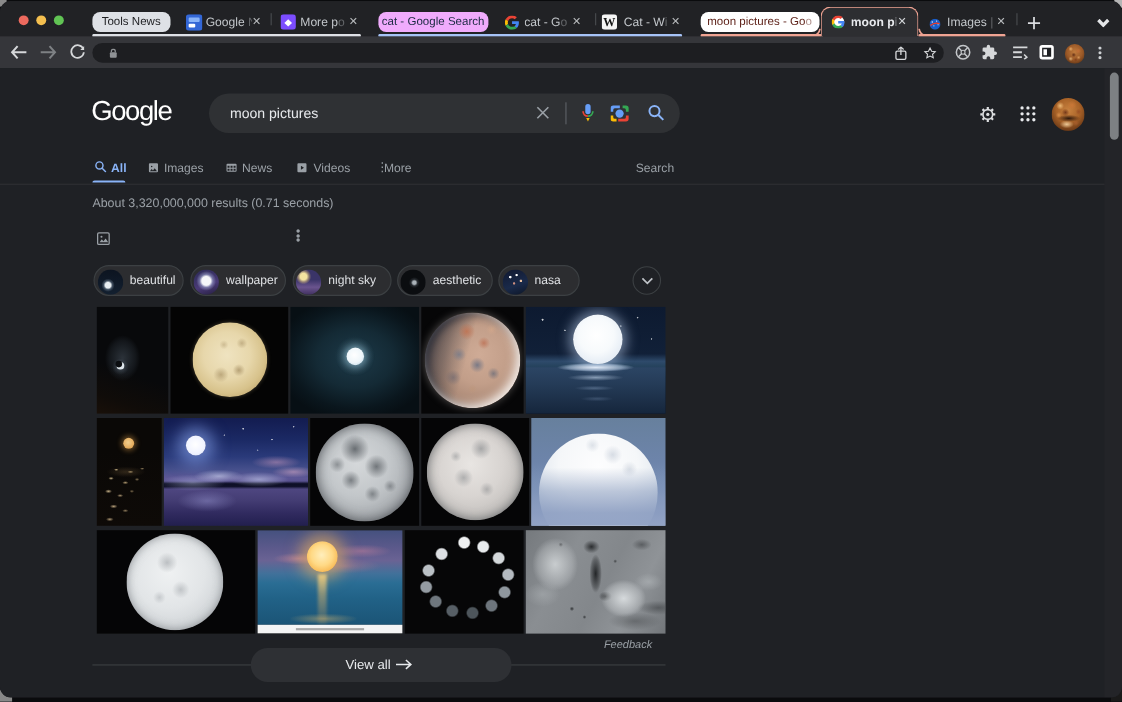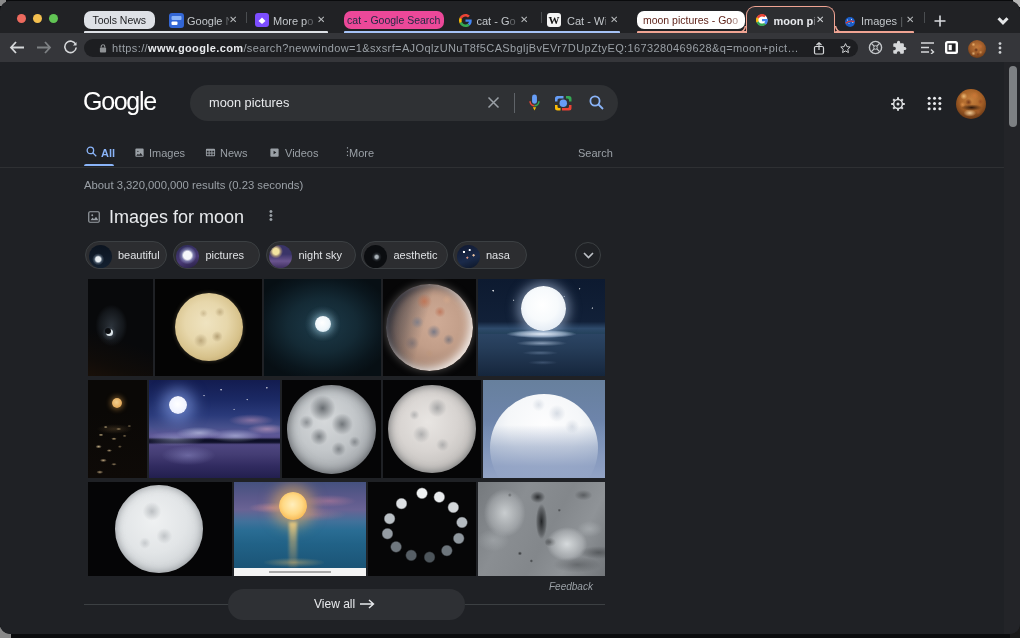--- a/index.html
+++ b/index.html
@@ -58,21 +58,21 @@
     <div class="tabtext" style="left:187px;width:42px;">Google <span style="opacity:.4">N</span></div>
     <div class="tabx" style="left:229px;">✕</div>
     <div class="tdiv" style="left:246px;"></div>
     <svg class="abs" style="left:255px;top:12px" width="14" height="14" viewBox="0 0 14 14">
         <rect width="14" height="14" rx="3" fill="#7c4dff"></rect>
         <path d="M3.5 8 L7 4.5 L10.5 8 L7 11 Z" fill="#fff"></path>
       </svg>
     <div class="tabtext" style="left:273px;width:44px;">More p<span style="opacity:.4">o</span></div>
     <div class="tabx" style="left:317px;">✕</div>
 
-    <div class="gpill" style="left:343.5px;width:100.5px;background:#ec4899;color:#1b2a42;">cat - Google Search</div>
+    <div class="gpill" style="left:343.5px;width:100.5px;background:#f0abfc;color:#1b2a42;">cat - Google Search</div>
     <div class="gline" style="left:343.5px;width:276px;background:#a6c3f7;"></div>
     <svg class="abs" style="left:459px;top:13px" width="13" height="13" viewBox="0 0 48 48">
         <path fill="#EA4335" d="M24 9.5c3.54 0 6.71 1.22 9.21 3.6l6.85-6.85C35.9 2.38 30.47 0 24 0 14.62 0 6.51 5.38 2.56 13.22l7.98 6.19C12.43 13.72 17.74 9.5 24 9.5z"></path>
         <path fill="#4285F4" d="M46.98 24.55c0-1.57-.15-3.09-.38-4.55H24v9.02h12.94c-.58 2.96-2.26 5.48-4.78 7.18l7.73 6c4.51-4.18 7.09-10.36 7.09-17.65z"></path>
         <path fill="#FBBC05" d="M10.53 28.59c-.48-1.45-.76-2.99-.76-4.59s.27-3.14.76-4.59l-7.98-6.19C.92 16.46 0 20.12 0 24c0 3.88.92 7.54 2.56 10.78l7.97-6.19z"></path>
         <path fill="#34A853" d="M24 48c6.48 0 11.93-2.13 15.89-5.81l-7.73-6c-2.15 1.45-4.92 2.3-8.16 2.3-6.26 0-11.57-4.22-13.47-9.91l-7.98 6.19C6.51 42.62 14.62 48 24 48z"></path>
       </svg>
     <div class="tabtext" style="left:476.5px;width:43px;">cat - G<span style="opacity:.4">o</span></div>
     <div class="tabx" style="left:520px;">✕</div>
     <div class="tdiv" style="left:540.5px;"></div>
@@ -132,21 +132,20 @@
       </svg>
     <svg class="abs" style="left:63px;top:7px" width="15" height="15" viewBox="0 0 16 16">
         <path d="M13.6 4.8 A6.1 6.1 0 1 0 14.1 8" stroke="#d6d8da" stroke-width="1.7" fill="none"></path>
         <path d="M14.4 2 V5.8 H10.6 Z" fill="#d6d8da"></path>
       </svg>
     <div id="urlbar">
       <svg class="abs" style="left:15px;top:5px" width="8" height="9" viewBox="0 0 9 10">
           <rect x="1" y="4" width="7" height="5.5" rx="1" fill="#8f9295"></rect>
           <path d="M2.5 4 V2.8 A2 2 0 0 1 6.5 2.8 V4" stroke="#8f9295" stroke-width="1.3" fill="none"></path>
         </svg>
-      <div class="abs" style="left:28px;top:3.5px;font-size:11px;letter-spacing:.38px;color:#9aa0a6;white-space:nowrap;">https://<span style="color:#e8eaed;font-weight:bold;">www.google.com</span>/search?newwindow=1&amp;sxsrf=AJOqlzUNuT8f5CASbgljBvEVr7DUpZtyEQ:1673280469628&amp;q=moon+pict…</div>
       <svg class="abs" style="left:729px;top:3px" width="12" height="13" viewBox="0 0 12 13">
           <rect x="1.5" y="4.5" width="9" height="7.5" rx="1.2" stroke="#d6d8da" stroke-width="1.2" fill="none"></rect>
           <path d="M6 8 V1 M3.5 3 L6 .8 L8.5 3" stroke="#d6d8da" stroke-width="1.2" fill="none"></path>
         </svg>
       <svg class="abs" style="left:755px;top:3px" width="13" height="13" viewBox="0 0 24 24">
           <path d="M12 3 l2.6 5.6 6.1.7-4.5 4.2 1.2 6-5.4-3-5.4 3 1.2-6L3.3 9.3l6.1-.7z" stroke="#d6d8da" stroke-width="1.8" fill="none"></path>
         </svg>
     </div>
     <svg class="abs" style="left:868px;top:7px" width="15" height="15" viewBox="0 0 15 15">
         <circle cx="7.5" cy="7.5" r="6.1" fill="none" stroke="#c3c6c9" stroke-width="1.4"></circle>
@@ -257,37 +256,36 @@
     <div class="abs" style="left:220px;top:84.5px;font-size:11px;color:#9aa0a6;">News</div>
     <svg class="abs" style="left:269px;top:84.5px" width="11" height="11" viewBox="0 0 24 24">
         <path fill="#9aa0a6" d="M19 3H5a2 2 0 0 0-2 2v14a2 2 0 0 0 2 2h14a2 2 0 0 0 2-2V5a2 2 0 0 0-2-2zm-9 13V8l6 4-6 4z"></path>
       </svg>
     <div class="abs" style="left:285px;top:84.5px;font-size:11px;color:#9aa0a6;">Videos</div>
     <div class="abs" style="left:342px;top:83px;font-size:11px;color:#9aa0a6;">⋮</div>
     <div class="abs" style="left:349px;top:84.5px;font-size:11px;color:#9aa0a6;">More</div>
     <div class="abs" style="left:578px;top:84.5px;font-size:11px;color:#9aa0a6;">Search</div>
     <div class="abs" style="left:0;top:105px;width:1020px;height:1px;background:#2e3033;"></div>
 
-    <div class="abs" style="left:84px;top:117px;font-size:11.3px;color:#9aa0a6;">About 3,320,000,000 results (0.23 seconds)</div>
+    <div class="abs" style="left:84px;top:117px;font-size:11.3px;color:#9aa0a6;">About 3,320,000,000 results (0.71 seconds)</div>
 
     <svg class="abs" style="left:87px;top:147.5px" width="14" height="14" viewBox="0 0 24 24">
         <path fill="none" stroke="#9aa0a6" stroke-width="2" d="M19 3H5a2 2 0 0 0-2 2v14a2 2 0 0 0 2 2h14a2 2 0 0 0 2-2V5a2 2 0 0 0-2-2z"></path>
         <circle cx="9" cy="9" r="1.6" fill="#9aa0a6"></circle>
         <path fill="#9aa0a6" d="M6 17.5l3.5-4.5 2.5 3 3.5-4.5 4 6H6z"></path>
       </svg>
-    <div class="abs" style="left:109px;top:144.5px;font-size:18px;color:#e8eaed;">Images for moon</div>
     <div class="abs" style="left:269px;top:147px;font-size:11px;color:#9aa0a6;letter-spacing:0;line-height:4px;">•<br>•<br>•</div>
 
     <div class="chip" style="left:85px;width:82px;">
         <div class="thumb" style="background:radial-gradient(circle 5px at 40% 62%, #e8eef2 0 2.5px, rgba(140,160,180,.4) 4px, transparent 6px), linear-gradient(180deg,#0c1420,#132030);"></div>
         <div class="ct">beautiful</div>
       </div>
     <div class="chip" style="left:172.5px;width:87px;">
         <div class="thumb" style="background:radial-gradient(circle 6px at 50% 45%, #f5f7fa 0 4px, rgba(170,180,220,.5) 6px, transparent 9px), linear-gradient(160deg,#2a2a55,#4a3a77 60%,#241d3e);"></div>
-        <div class="ct">pictures</div>
+        <div class="ct">wallpaper</div>
       </div>
     <div class="chip" style="left:265.5px;width:90px;">
         <div class="thumb" style="background:radial-gradient(circle 5px at 30% 28%, #f3e3a0 0 3px, rgba(220,190,120,.5) 5px, transparent 7px), linear-gradient(180deg,#3a3468 40%,#6a548e 70%,#403060);"></div>
         <div class="ct">night sky</div>
       </div>
     <div class="chip" style="left:360.5px;width:87px;">
         <div class="thumb" style="background:radial-gradient(circle 3px at 55% 52%, #aab2b8 0 1.5px, rgba(100,110,120,.3) 3px, transparent 5px), #0b0d10;"></div>
         <div class="ct">aesthetic</div>
       </div>
     <div class="chip" style="left:453px;width:74px;">

